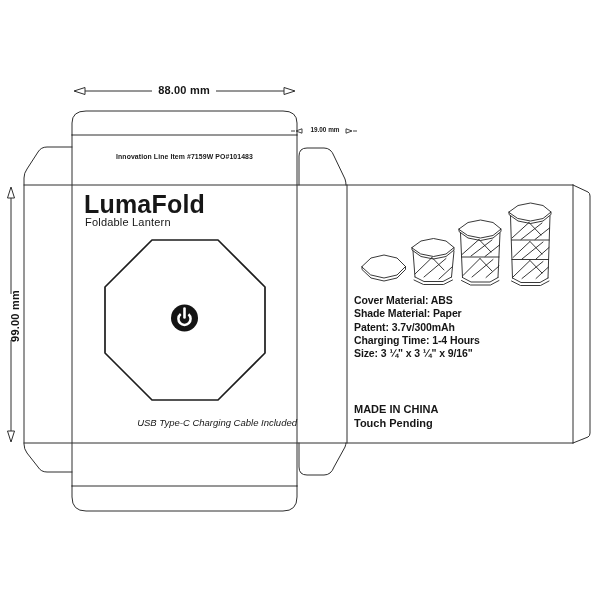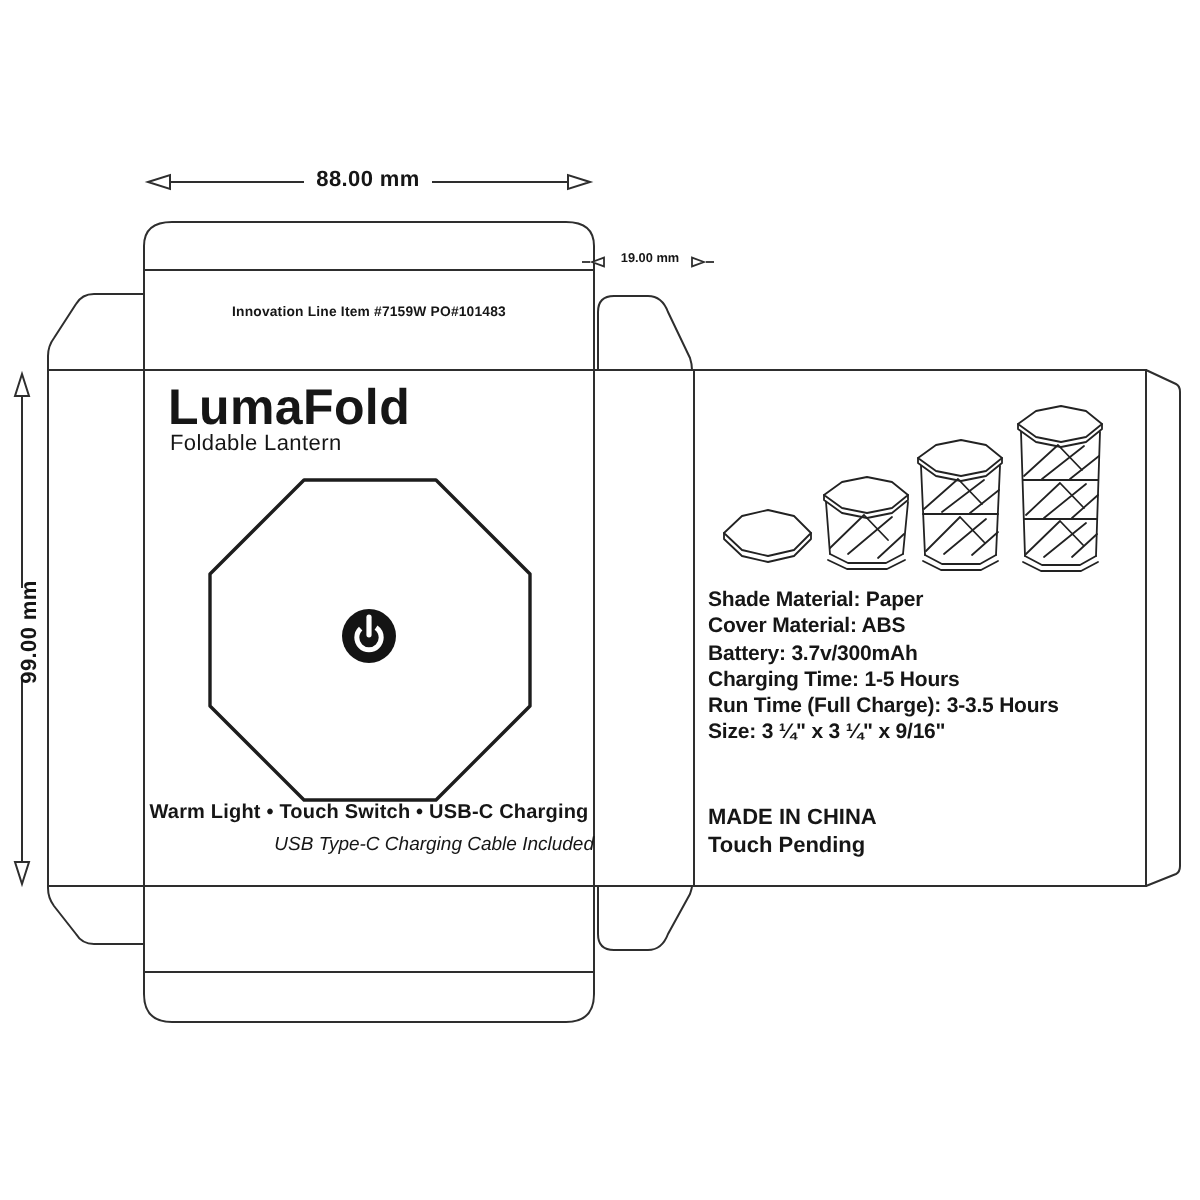--- a/index.html
+++ b/index.html
@@ -115,28 +115,26 @@
   </svg>
 
   <div class="txt dim-w">88.00 mm</div>
   <div class="txt dim-d">19.00 mm</div>
   <div class="txt dim-h">99.00 mm</div>
 
   <div class="txt innovation">Innovation Line Item #7159W PO#101483</div>
 
   <div class="txt brand">LumaFold</div>
   <div class="txt subtitle">Foldable Lantern</div>
-  <div class="txt features">Warm Light  •  Touch Switch  •  USB-C Charging</div>
   <div class="txt cable">USB Type-C Charging Cable Included</div>
 
   <div class="txt specs">
+    <div class="spec-line">Cover Material: ABS</div>
     <div class="spec-line">Shade Material: Paper</div>
-    <div class="spec-line">Cover Material: ABS</div>
-    <div class="spec-line">Battery: 3.7v/300mAh</div>
-    <div class="spec-line">Charging Time: 1-5 Hours</div>
-    <div class="spec-line">Run Time (Full Charge): 3-3.5 Hours</div>
+    <div class="spec-line">Patent: 3.7v/300mAh</div>
+    <div class="spec-line">Charging Time: 1-4 Hours</div>
     <div class="spec-line">Size: 3 ¼" x 3 ¼" x 9/16"</div>
   </div>
 
   <div class="txt origin">MADE IN CHINA</div>
   <div class="txt patent">Touch Pending</div>
 
 </div>
 
 </body></html>

